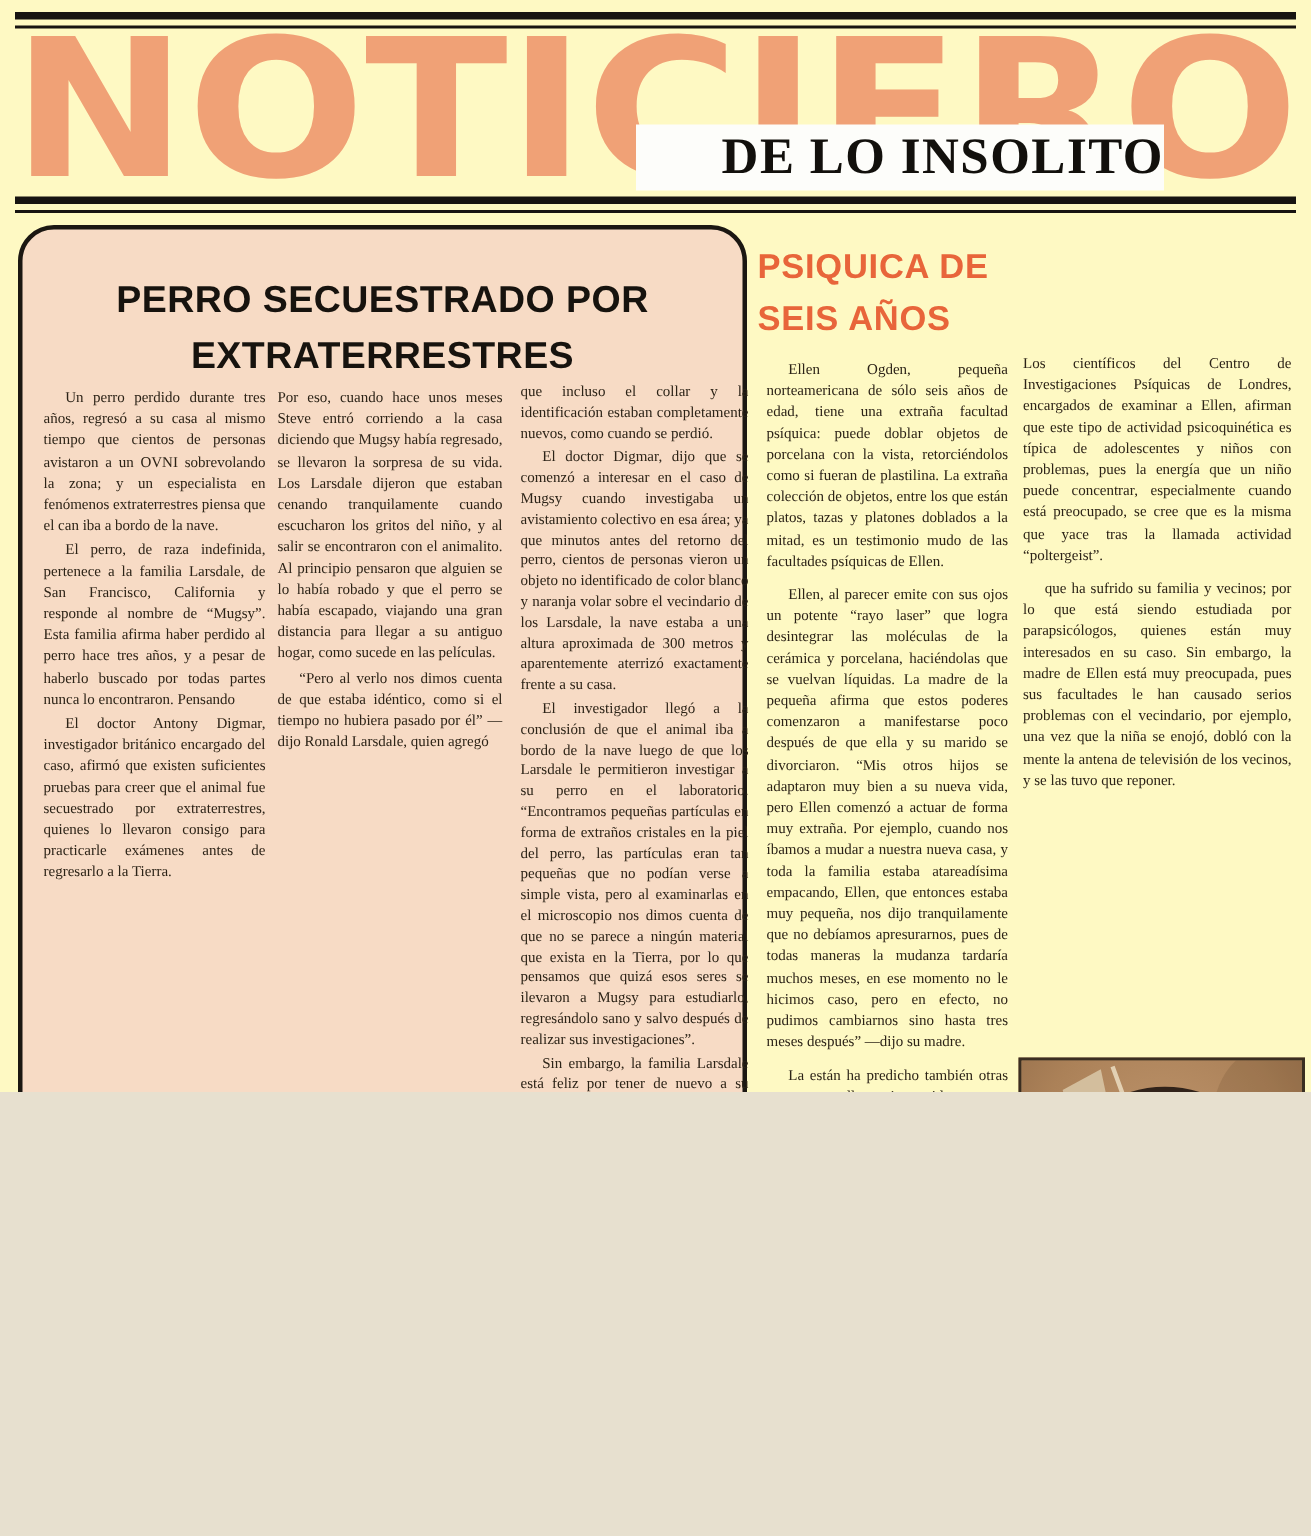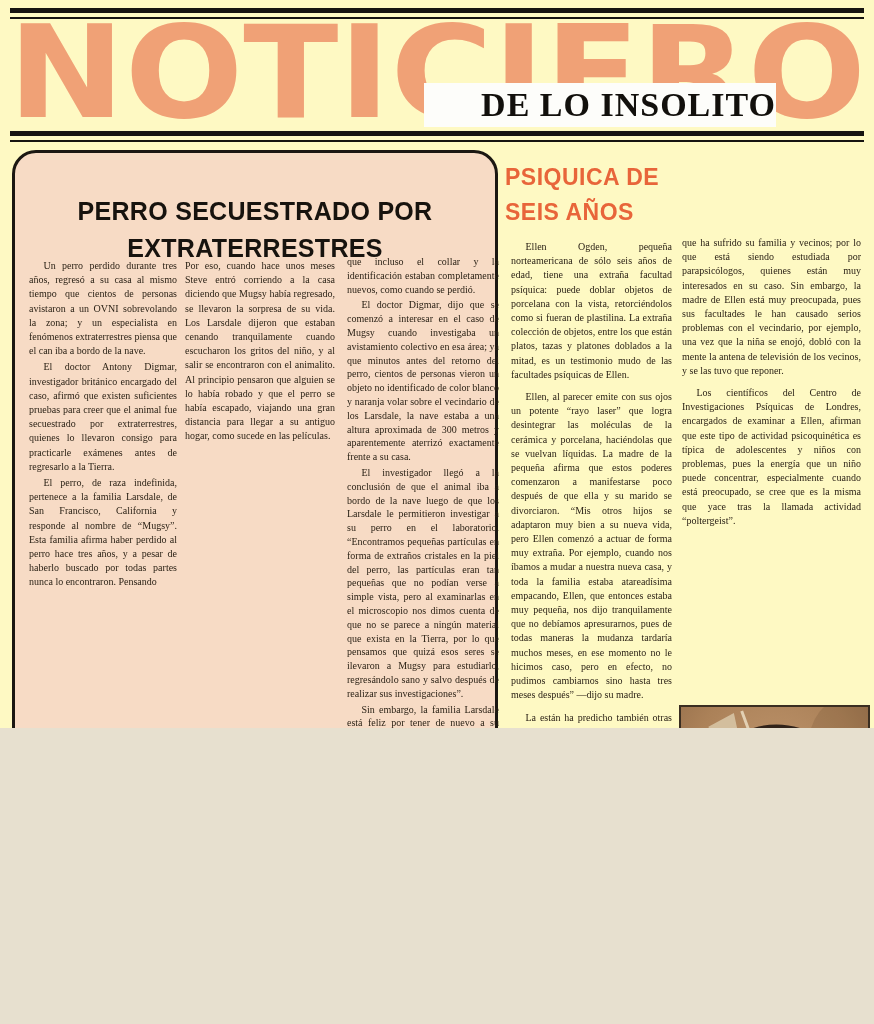--- a/index.html
+++ b/index.html
@@ -11,21 +11,21 @@
   .rule-b{top:17px;height:2px}
   .rule-c{top:131px;height:5px}
   .rule-d{top:140px;height:2px}
   .masthead-svg{position:absolute;left:0;top:14px;width:874px;height:118px;}
   .masthead-sub{position:absolute;left:424px;top:83px;width:352px;background:#fdfdfa;
         text-align:right;font-family:"Liberation Serif",serif;font-weight:bold;
         font-size:34px;line-height:44px;letter-spacing:1px;color:#12100c;}
   
   .ufo-box{position:absolute;left:12px;top:150px;width:486px;height:838px;
         background:#f7dbc5;border:3px solid #1b1712;border-radius:24px;box-sizing:border-box;}
-  .ufo-title{position:absolute;left:0;right:0;top:28px;margin:12px;text-align:center;
+  .ufo-title{position:absolute;left:0;right:0;top:28px;margin:1px;text-align:center;
         font-family:"Liberation Sans",sans-serif;font-weight:bold;font-size:25px;
         line-height:37px;letter-spacing:.3px;color:#17130e;}
   .col{position:absolute;font-size:10px;line-height:14.2px;color:#2c2317;
         text-align:justify;overflow:hidden;}
   .col p{margin:0 0 2px;text-indent:1.45em;}
   .col.cont p:first-child{text-indent:0;}
   .ufo-c1{left:14px;top:106px;width:148px;height:492px;}
   .ufo-c2{left:170px;top:106px;width:150px;height:492px;}
   .ufo-c3{left:332px;top:102px;width:152px;height:724px;line-height:13.8px;}
   .photo{position:absolute;margin:0;padding:0;box-sizing:border-box;}
@@ -61,25 +61,26 @@
   <div class="rule rule-d"></div>
 
   <section class="ufo-box">
     <h1 class="ufo-title">
       <span>PERRO SECUESTRADO POR</span><br>
       <span>EXTRATERRESTRES</span>
     </h1>
 
     <div class="col ufo-c1">
         <p>Un perro perdido durante tres años, regresó a su casa al mismo tiempo que cientos de personas avistaron a un OVNI sobrevolando la zona; y un especialista en fenómenos extraterrestres piensa que el can iba a bordo de la nave.</p>
+        <p>El perro, de raza indefinida, pertenece a la familia Larsdale, de San Francisco, California y responde al nombre de “Mugsy”. Esta familia afirma haber perdido al perro hace tres años, y a pesar de haberlo buscado por todas partes nunca lo encontraron. Pensando</p>
         <p>El doctor Antony Digmar, investigador británico encargado del caso, afirmó que existen suficientes pruebas para creer que el animal fue secuestrado por extraterrestres, quienes lo llevaron consigo para practicarle exámenes antes de regresarlo a la Tierra.</p>
-        <p>El perro, de raza indefinida, pertenece a la familia Larsdale, de San Francisco, California y responde al nombre de “Mugsy”. Esta familia afirma haber perdido al perro hace tres años, y a pesar de haberlo buscado por todas partes nunca lo encontraron. Pensando</p>
       </div>
     <div class="col cont ufo-c2">
         <p>Por eso, cuando hace unos meses Steve entró corriendo a la casa diciendo que Mugsy había regresado, se llevaron la sorpresa de su vida. Los Larsdale dijeron que estaban cenando tranquilamente cuando escucharon los gritos del niño, y al salir se encontraron con el animalito. Al principio pensaron que alguien se lo había robado y que el perro se había escapado, viajando una gran distancia para llegar a su antiguo hogar, como sucede en las películas.</p>
+        <p>“Pero al verlo nos dimos cuenta de que estaba idéntico, como si el tiempo no hubiera pasado por él” —dijo Ronald Larsdale, quien agregó</p>
       </div>
     <div class="col cont ufo-c3">
         <p>que incluso el collar y la identificación estaban completamente nuevos, como cuando se perdió.</p>
         <p>El doctor Digmar, dijo que se comenzó a interesar en el caso de Mugsy cuando investigaba un avistamiento colectivo en esa área; ya que minutos antes del retorno del perro, cientos de personas vieron un objeto no identificado de color blanco y naranja volar sobre el vecindario de los Larsdale, la nave estaba a una altura aproximada de 300 metros y aparentemente aterrizó exactamente frente a su casa.</p>
         <p>El investigador llegó a la conclusión de que el animal iba a bordo de la nave luego de que los Larsdale le permitieron investigar a su perro en el laboratorio. “Encontramos pequeñas partículas en forma de extraños cristales en la piel del perro, las partículas eran tan pequeñas que no podían verse a simple vista, pero al examinarlas en el microscopio nos dimos cuenta de que no se parece a ningún material que exista en la Tierra, por lo que pensamos que quizá esos seres se ilevaron a Mugsy para estudiarlo, regresándolo sano y salvo después de realizar sus investigaciones”.</p>
         <p>Sin embargo, la familia Larsdale está feliz por tener de nuevo a su perro, y poco les importa dónde haya estado esos tres años.</p>
       </div>
 
     <figure class="photo dog-photo">
       <svg viewBox="0 0 318 186" preserveAspectRatio="none">
@@ -118,22 +119,22 @@
     <span>PSIQUICA DE</span><br>
     <span>SEIS AÑOS</span>
   </h2>
 
   <div class="col psy-col psy-c1">
       <p>Ellen Ogden, pequeña norteamericana de sólo seis años de edad, tiene una extraña facultad psíquica: puede doblar objetos de porcelana con la vista, retorciéndolos como si fueran de plastilina. La extraña colección de objetos, entre los que están platos, tazas y platones doblados a la mitad, es un testimonio mudo de las facultades psíquicas de Ellen.</p>
       <p>Ellen, al parecer emite con sus ojos un potente “rayo laser” que logra desintegrar las moléculas de la cerámica y porcelana, haciéndolas que se vuelvan líquidas. La madre de la pequeña afirma que estos poderes comenzaron a manifestarse poco después de que ella y su marido se divorciaron. “Mis otros hijos se adaptaron muy bien a su nueva vida, pero Ellen comenzó a actuar de forma muy extraña. Por ejemplo, cuando nos íbamos a mudar a nuestra nueva casa, y toda la familia estaba atareadísima empacando, Ellen, que entonces estaba muy pequeña, nos dijo tranquilamente que no debíamos apresurarnos, pues de todas maneras la mudanza tardaría muchos meses, en ese momento no le hicimos caso, pero en efecto, no pudimos cambiarnos sino hasta tres meses después” —dijo su madre.</p>
       <p>La están ha predicho también otras cosas, entre ellas varios accidentes</p>
     </div>
   <div class="col psy-col cont psy-c2">
+      <p>Los científicos del Centro de Investigaciones Psíquicas de Londres, encargados de examinar a Ellen, afirman que este tipo de actividad psicoquinética es típica de adolescentes y niños con problemas, pues la energía que un niño puede concentrar, especialmente cuando está preocupado, se cree que es la misma que yace tras la llamada actividad “poltergeist”.</p>
       <p>que ha sufrido su familia y vecinos; por lo que está siendo estudiada por parapsicólogos, quienes están muy interesados en su caso. Sin embargo, la madre de Ellen está muy preocupada, pues sus facultades le han causado serios problemas con el vecindario, por ejemplo, una vez que la niña se enojó, dobló con la mente la antena de televisión de los vecinos, y se las tuvo que reponer.</p>
-      <p>Los científicos del Centro de Investigaciones Psíquicas de Londres, encargados de examinar a Ellen, afirman que este tipo de actividad psicoquinética es típica de adolescentes y niños con problemas, pues la energía que un niño puede concentrar, especialmente cuando está preocupado, se cree que es la misma que yace tras la llamada actividad “poltergeist”.</p>
     </div>
 
   <figure class="photo girl-photo">
     <svg viewBox="0 0 191 262" preserveAspectRatio="none">
       <defs>
         <radialGradient id="girlbg" cx="50%" cy="40%" r="85%">
           <stop offset="0%" stop-color="#c89e76"></stop>
           <stop offset="60%" stop-color="#ab8158"></stop>
           <stop offset="100%" stop-color="#8a6544"></stop>
         </radialGradient>

